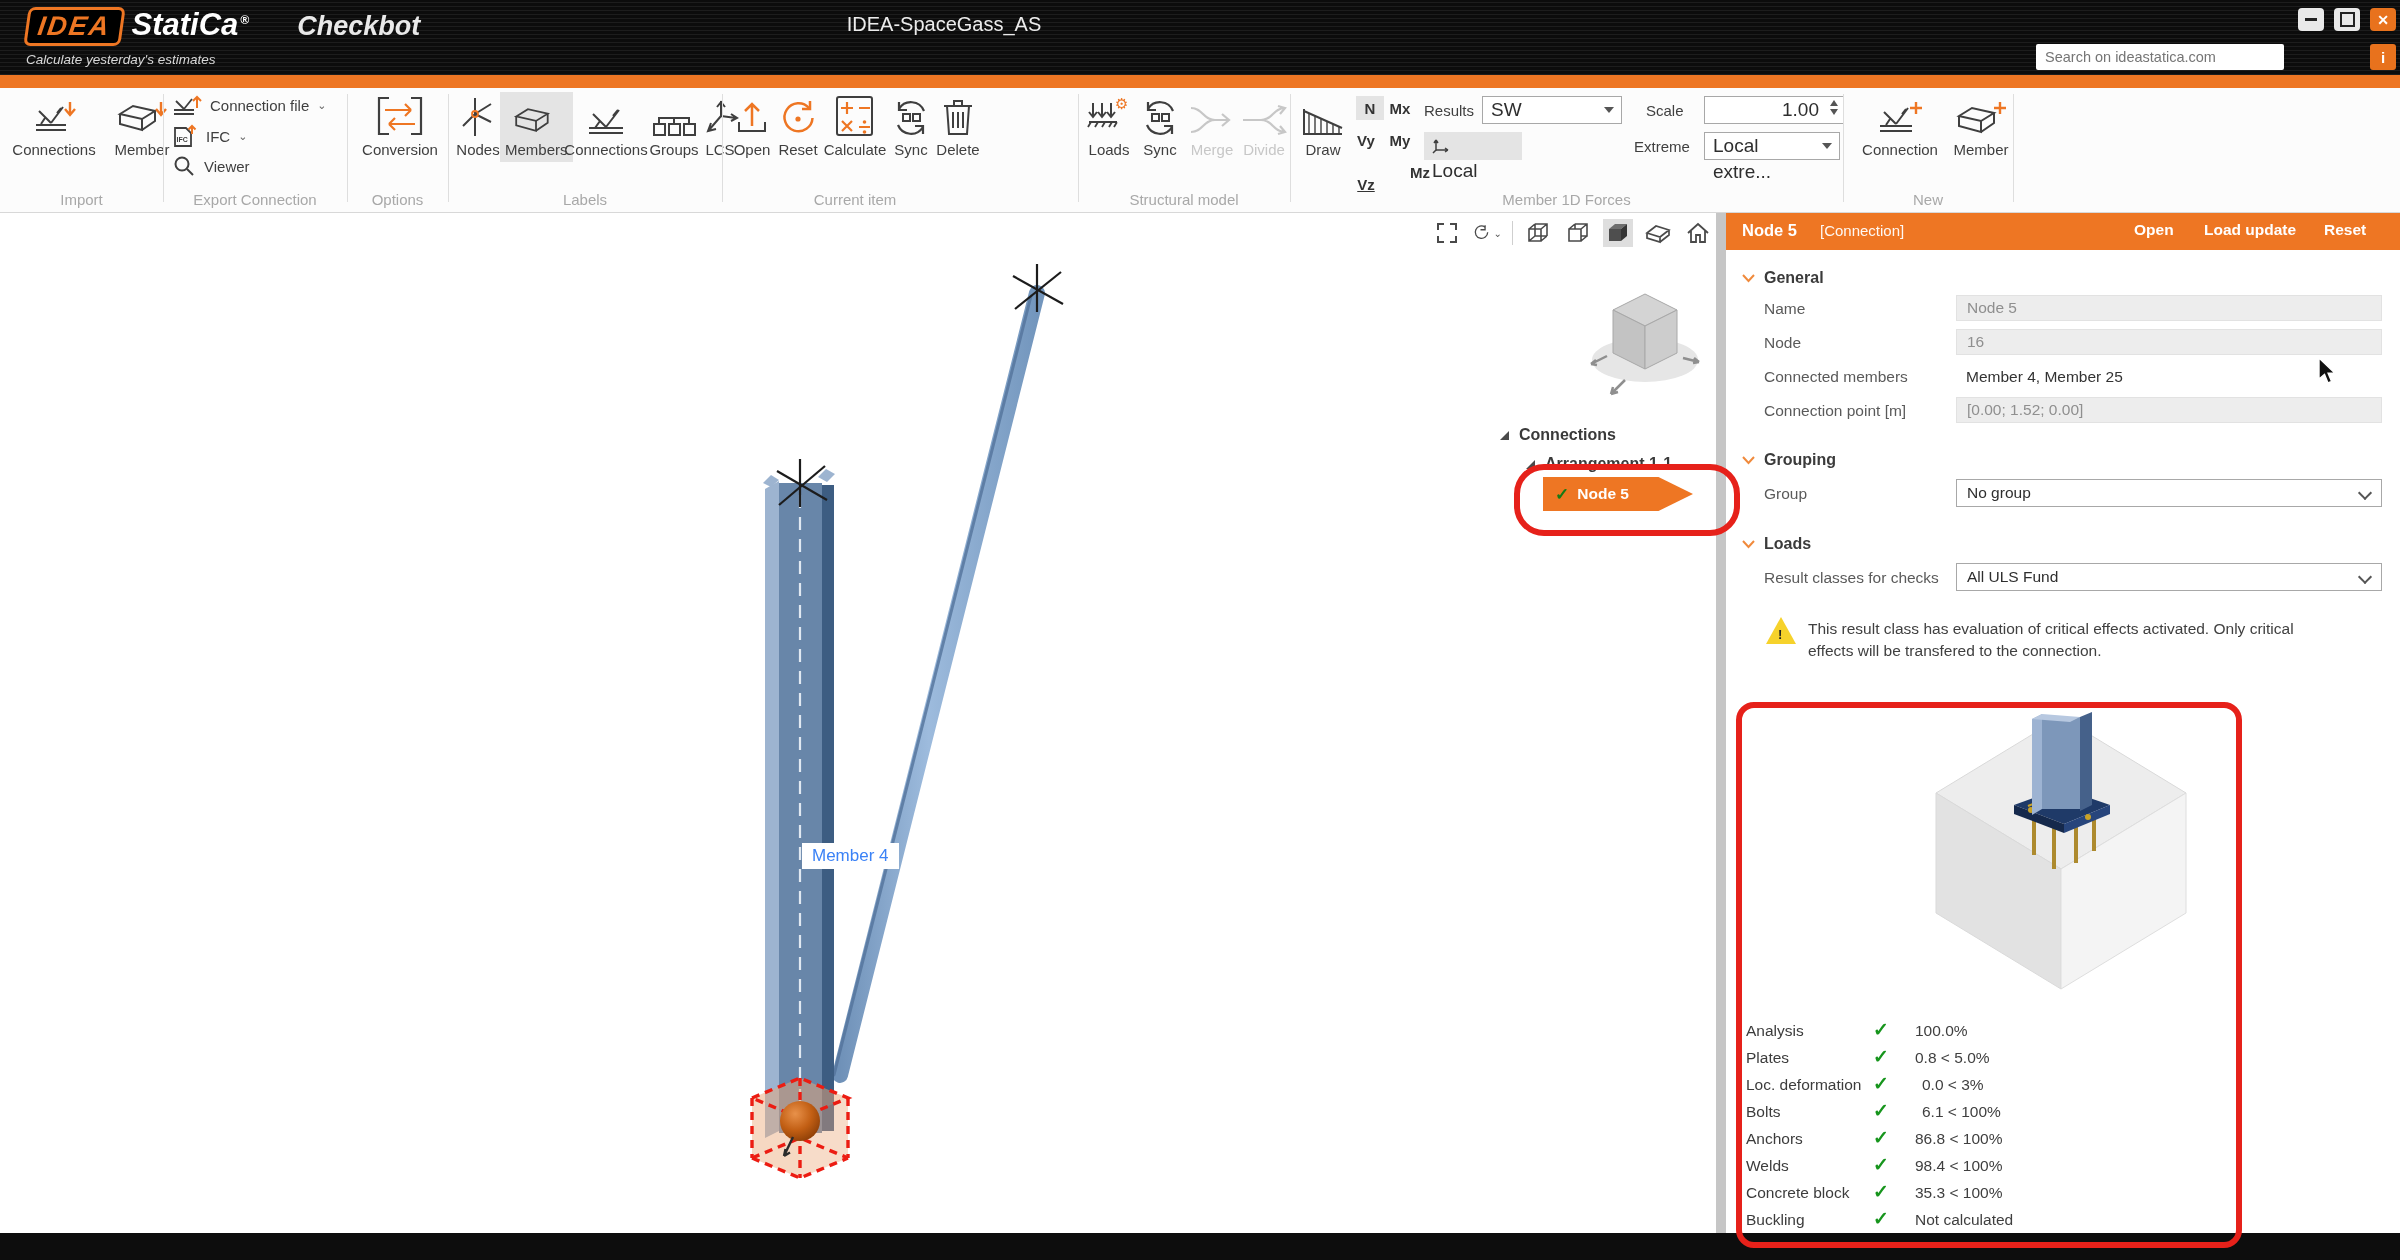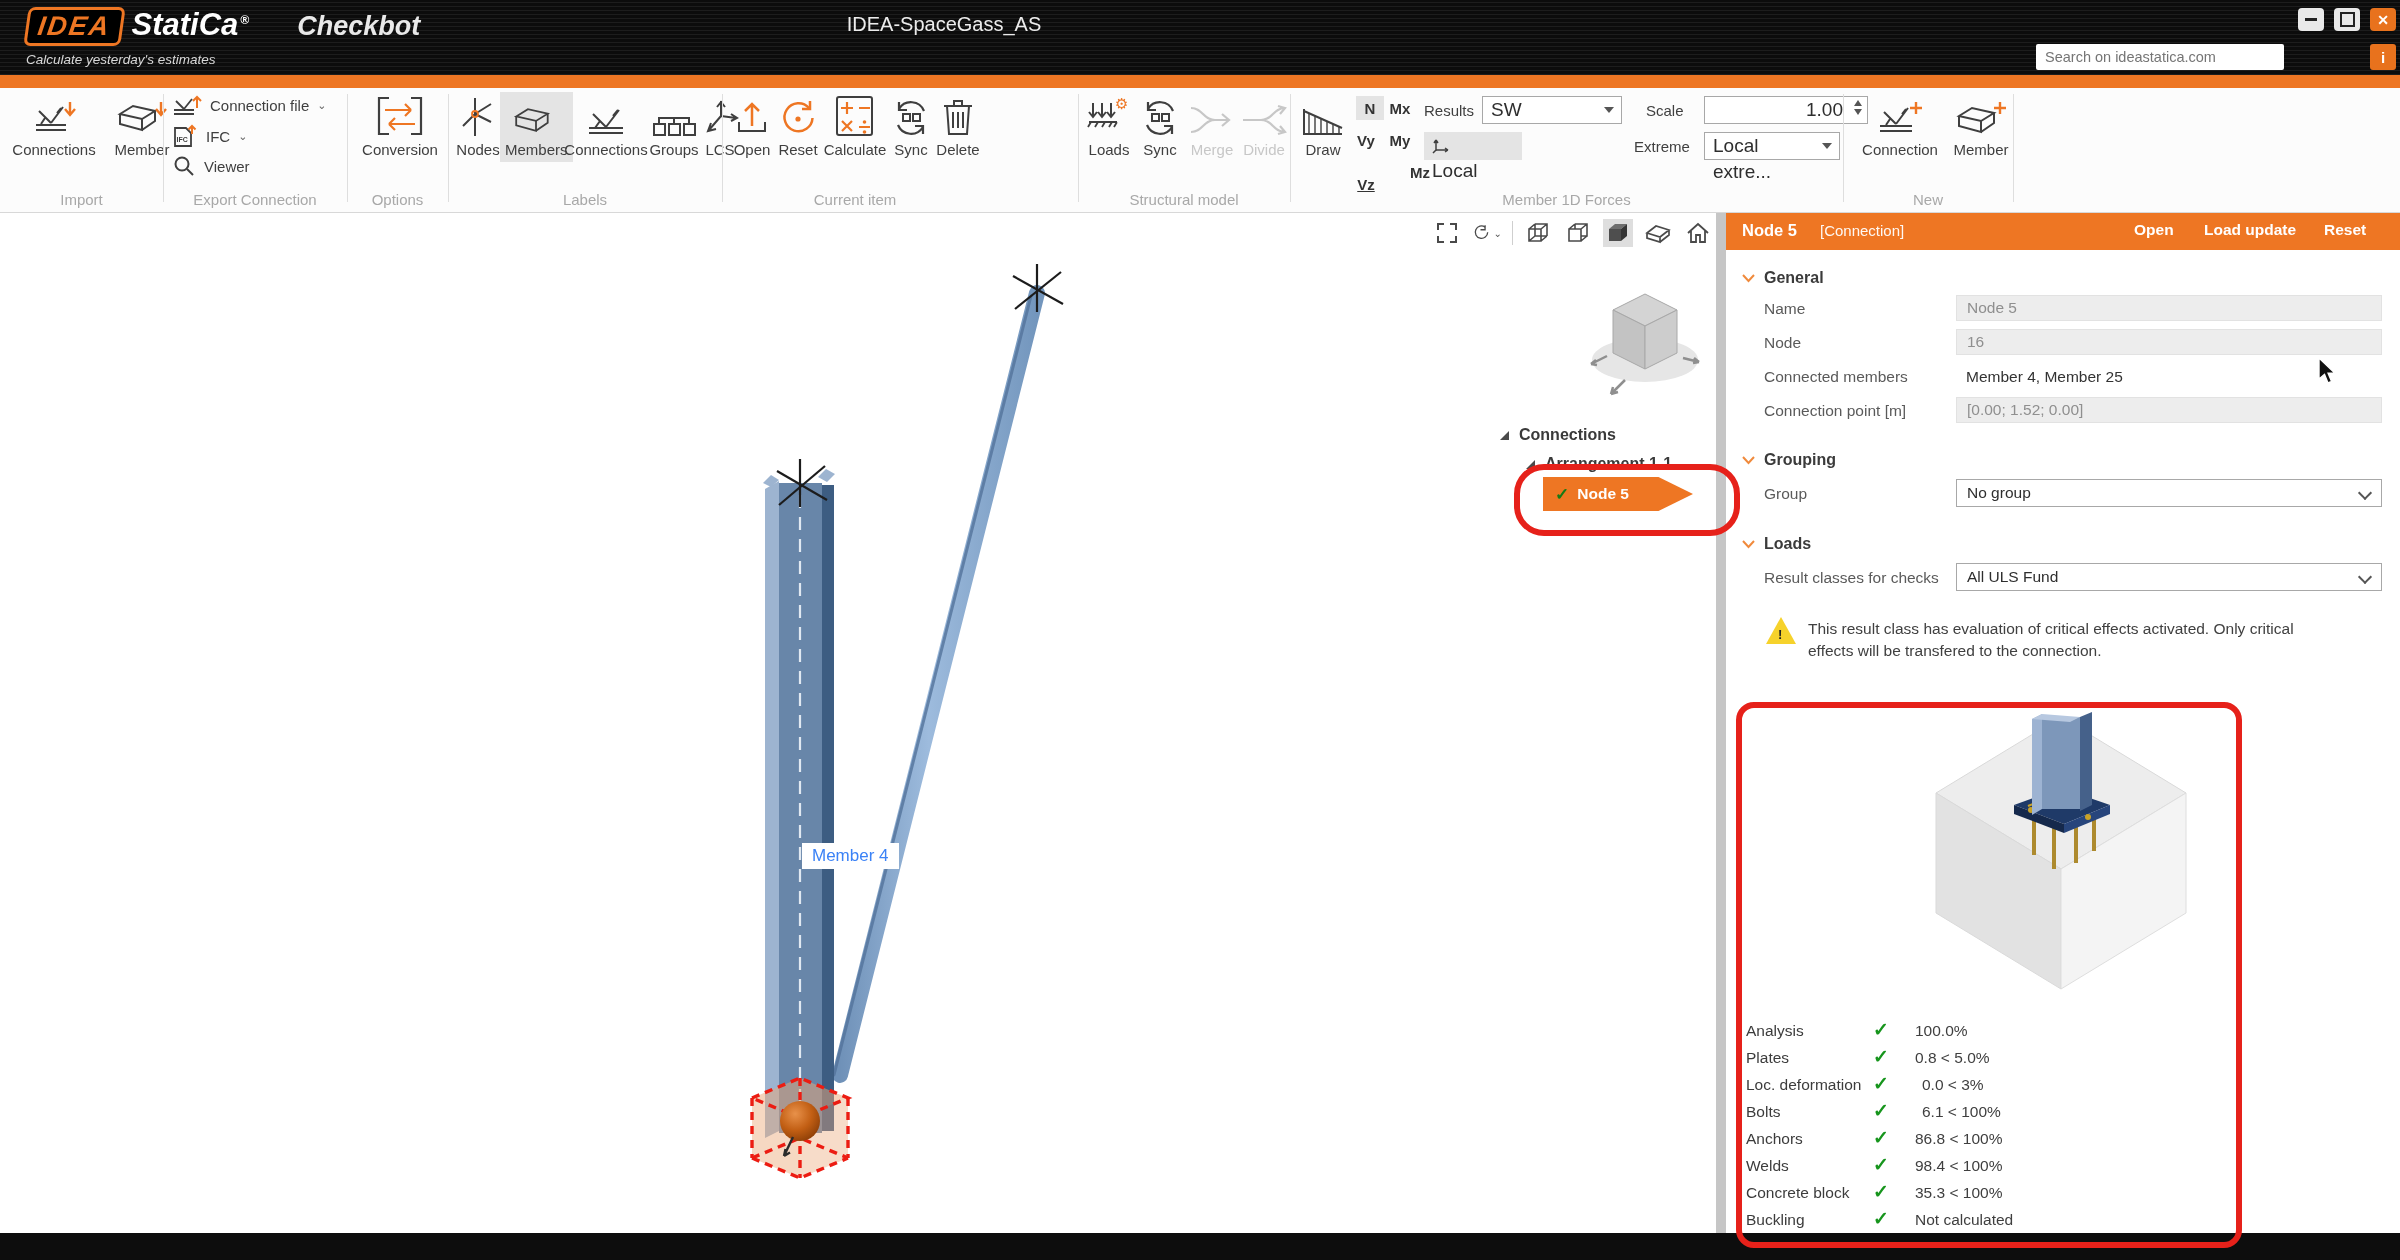--- a/index.html
+++ b/index.html
@@ -357,21 +357,21 @@
       <span>SW</span>
       <span class="dd-arrow"></span>
     </div>
     <div class="dd-field" style="left:1424px;top:44px;width:98px;background:#e4e4e4;border:0;">
       <svg width="18" height="16" viewBox="0 0 18 16" style="vertical-align:-3px;">
           <path d="M4 12V2m0 10h12M4 12l-3 3M16 12l-3-2m3 2-3 2M4 2 2 5m2-3 2 3" stroke="#3f3f3f" stroke-width="1.5" fill="none"></path>
         </svg>
       <span>Local</span>
     </div>
     <div class="rlabel" style="left:1646px;top:14px;">Scale</div>
-    <div class="dd-field" style="left:1704px;top:8px;width:164px;text-align:right;">
+    <div class="dd-field" style="left:1704px;top:8px;width:140px;text-align:right;">
       <span>1.00</span>
       <span class="spin">
           <i class="up"></i>
           <i class="dn"></i>
         </span>
     </div>
     <div class="rlabel" style="left:1634px;top:50px;">Extreme</div>
     <div class="dd-field" style="left:1704px;top:44px;width:136px;">
       <span>Local extre...</span>
       <span class="dd-arrow"></span>

